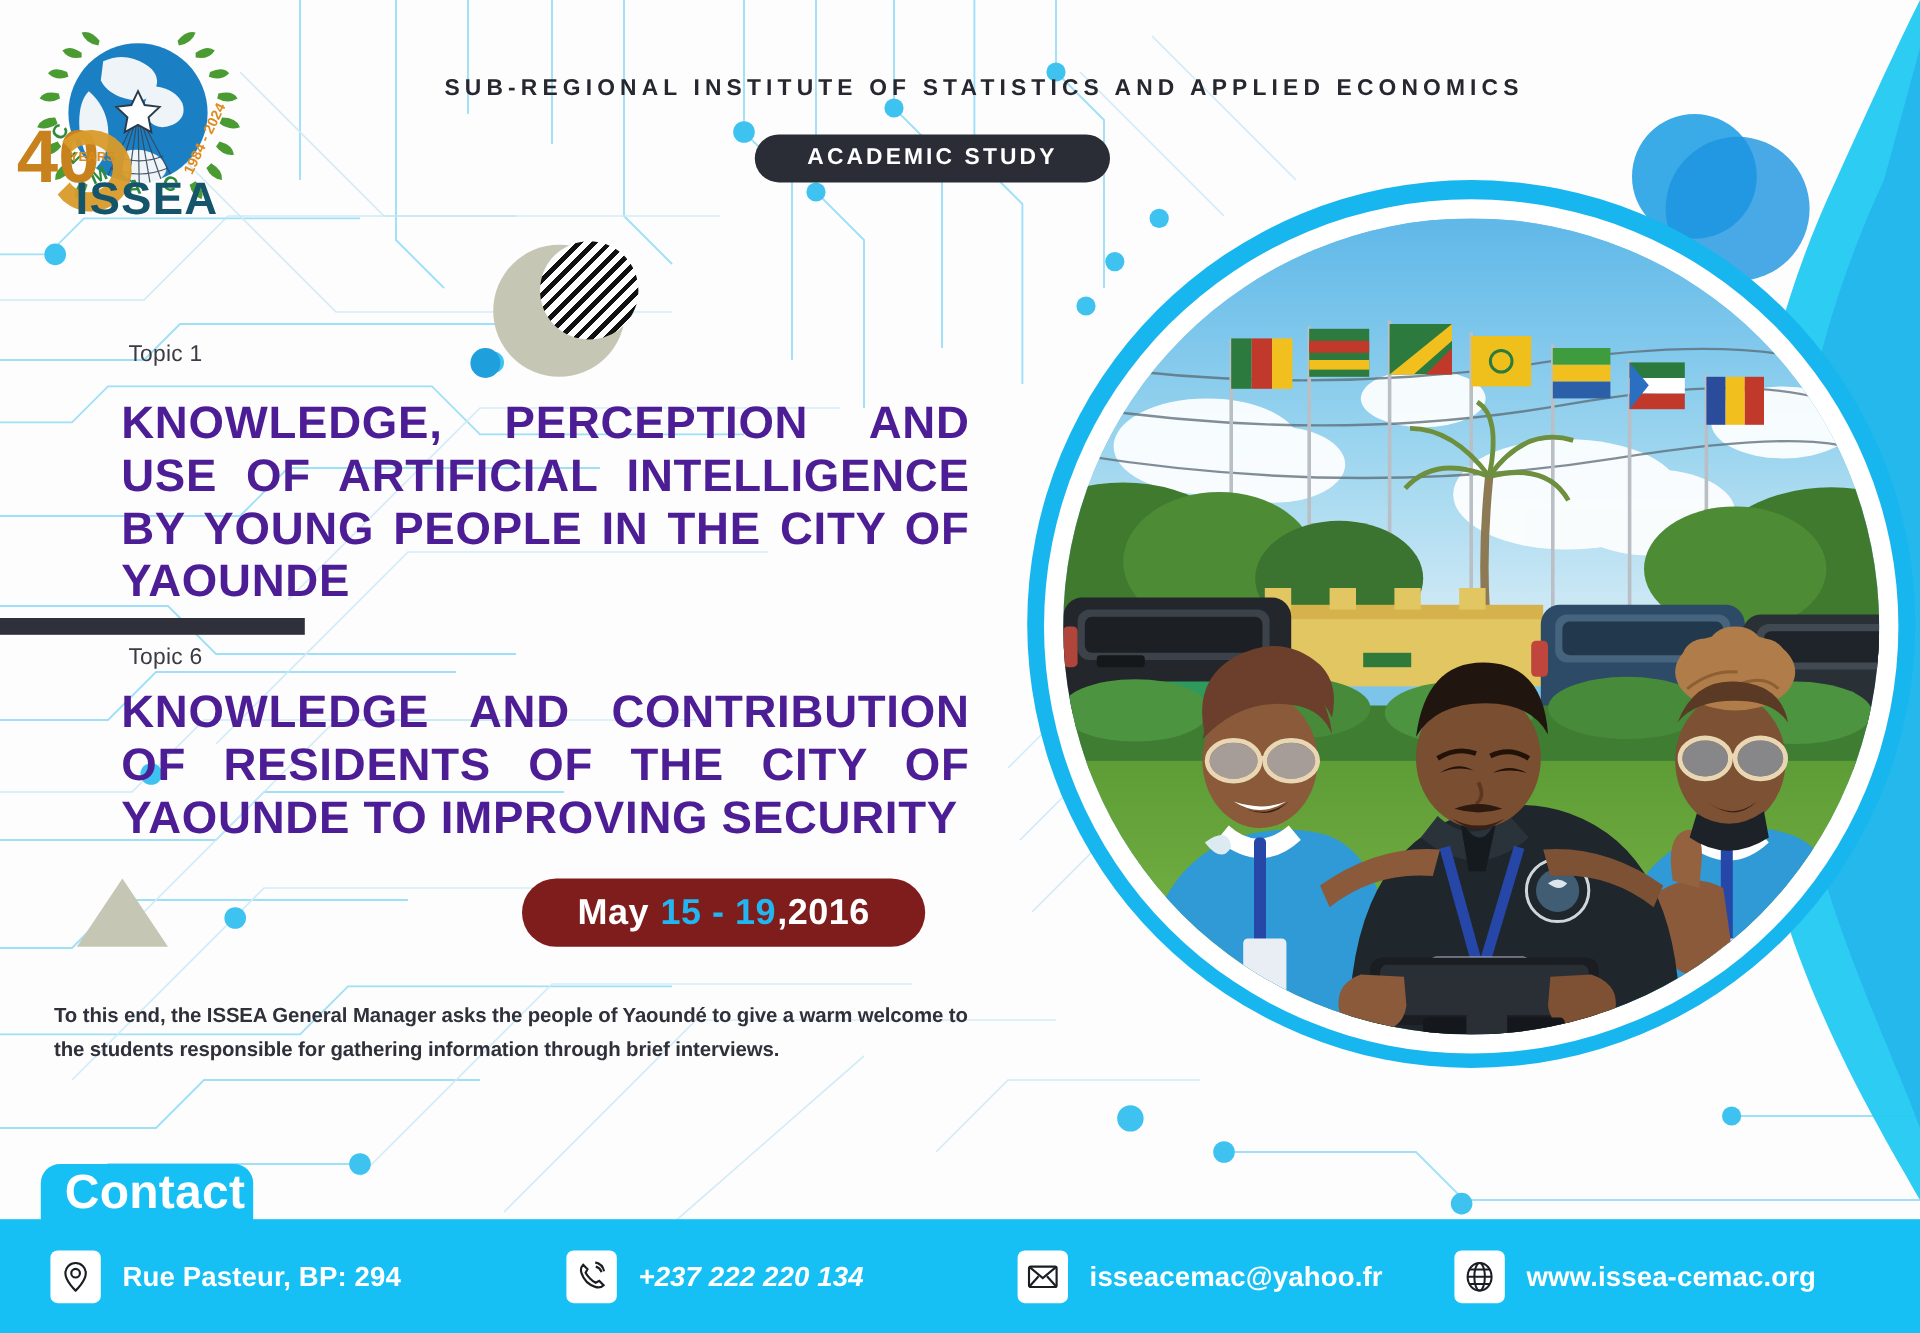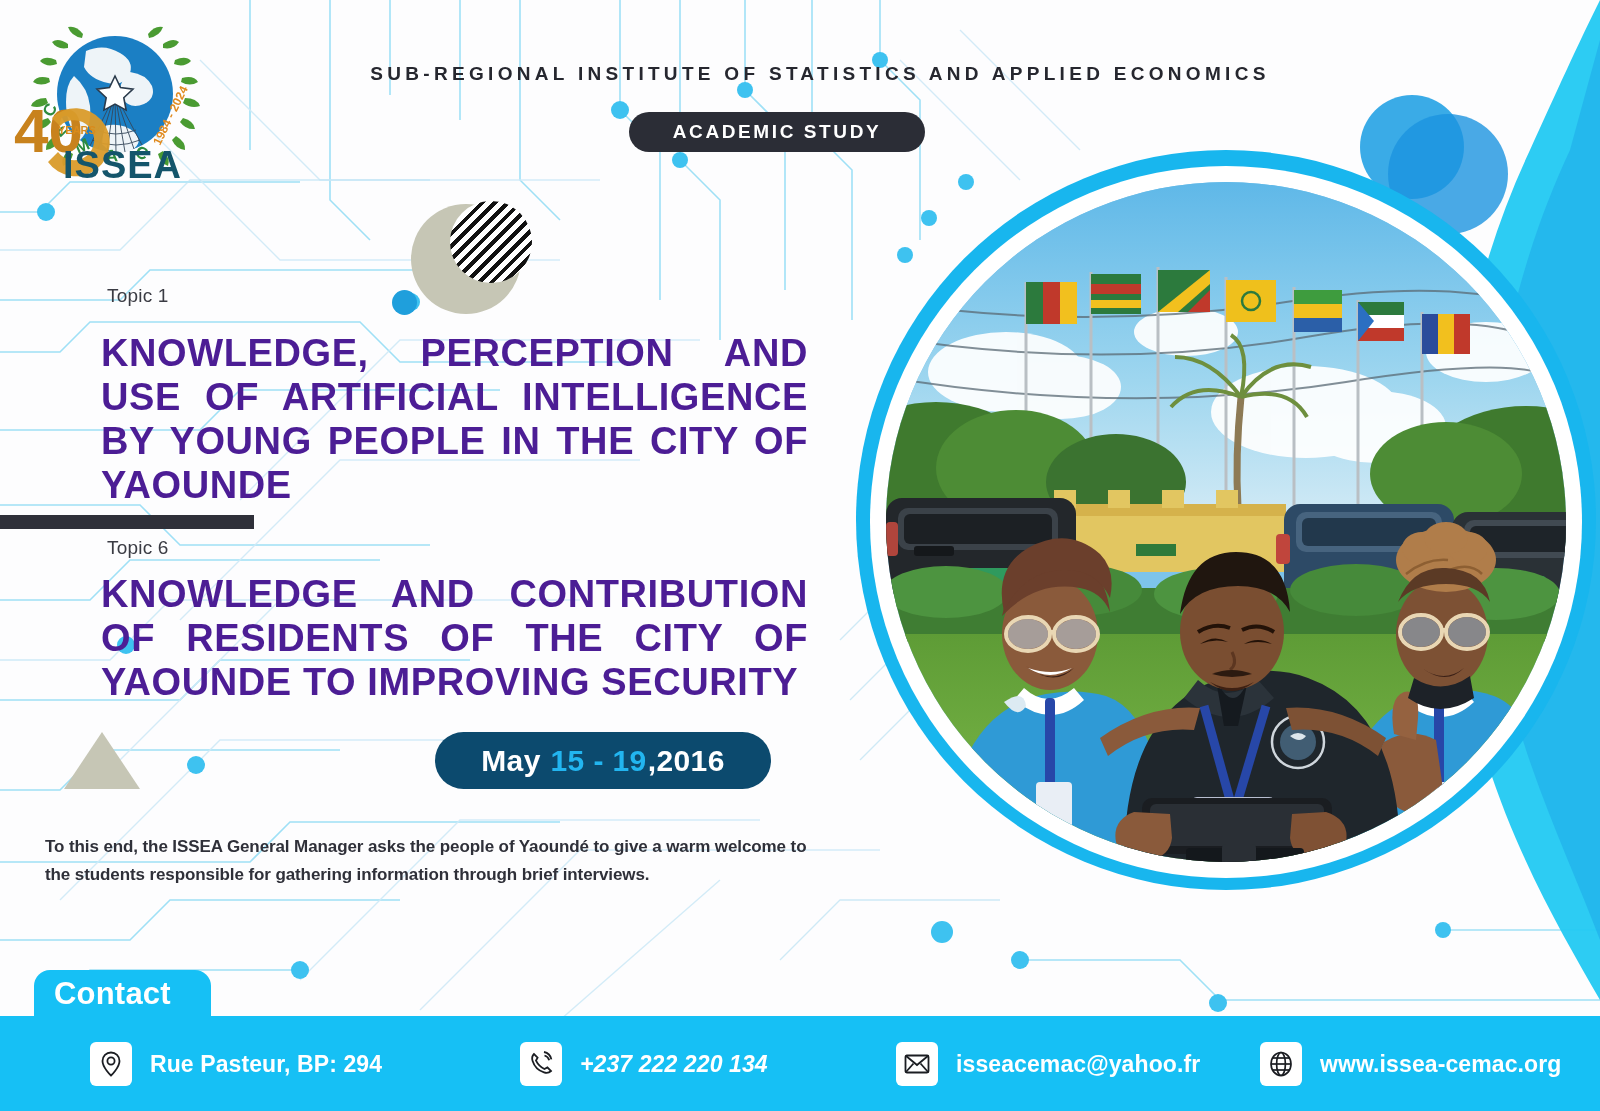--- a/index.html
+++ b/index.html
@@ -130,21 +130,21 @@
     width: 254px; height: 14px;
     background: #2f3039;
     z-index: 6;
   }
 
   
   .badge-date {
     position: absolute;
     left: 435px; top: 732px;
     width: 336px; height: 57px;
-    background: #0c4a6e;
+    background: #7f1d1d;
     border-radius: 29px;
     display: flex; align-items: center; justify-content: center;
     font-size: 30px;
     font-weight: 700;
     color: #ffffff;
     z-index: 6;
     letter-spacing: 0.4px;
   }
   .badge-date .hl { color: #22b5f0; padding: 0 1px; }
 
@@ -198,40 +198,39 @@
     left: 34px; top: 970px;
     width: 177px; height: 48px;
     background: #16c0f5;
     border-radius: 16px 16px 0 0;
     display: flex; align-items: center;
     padding-left: 20px;
     z-index: 8;
   }
   .contact-tab span {
     color: #ffffff;
-    font-size: 31px;
+    font-size: 40px;
     font-weight: 700;
     letter-spacing: 0.2px;
   }
   .footer-bar {
     position: absolute;
     left: 0; top: 1016px;
     width: 1600px; height: 95px;
     background: #16c0f5;
     z-index: 7;
     display: flex;
     align-items: center;
   }
   .contact-item {
     display: flex;
     align-items: center;
     position: absolute;
     top: 26px;
     height: 44px;
-    margin-left: 48px;
   }
   .ci-icon {
     width: 42px; height: 44px;
     background: #ffffff;
     border-radius: 6px;
     display: flex; align-items: center; justify-content: center;
     flex: none;
   }
   .ci-text {
     color: #ffffff;

